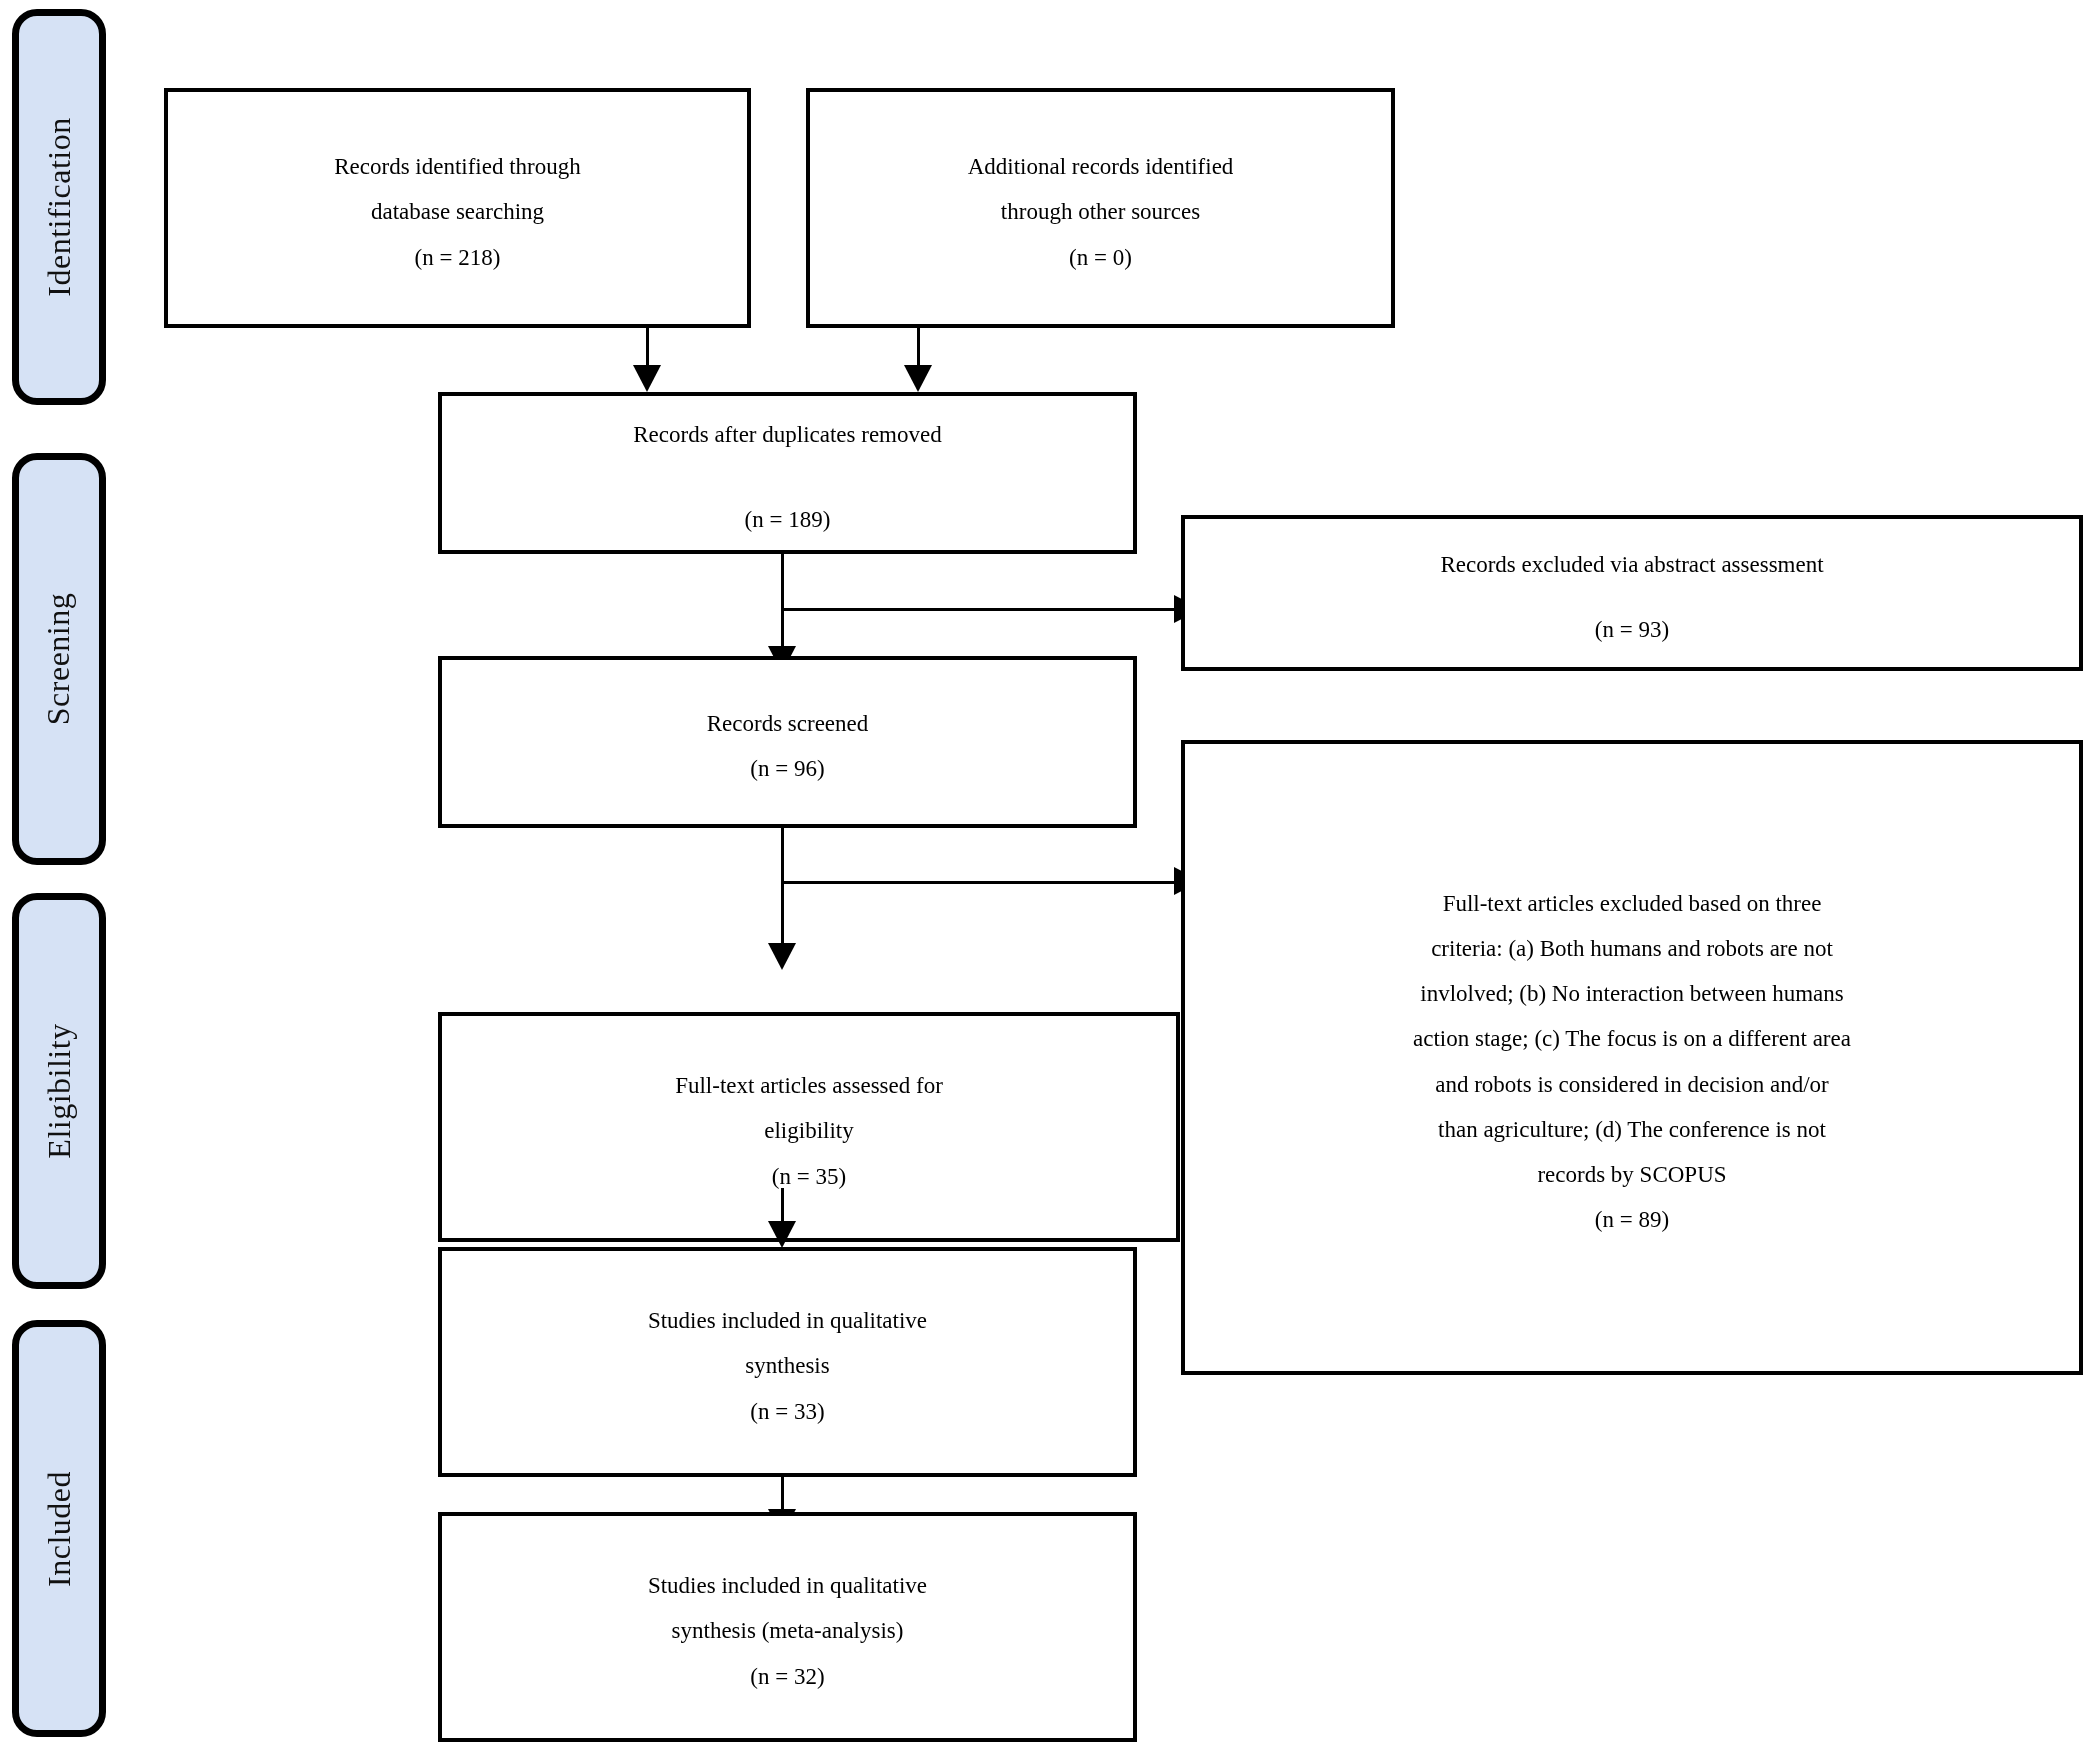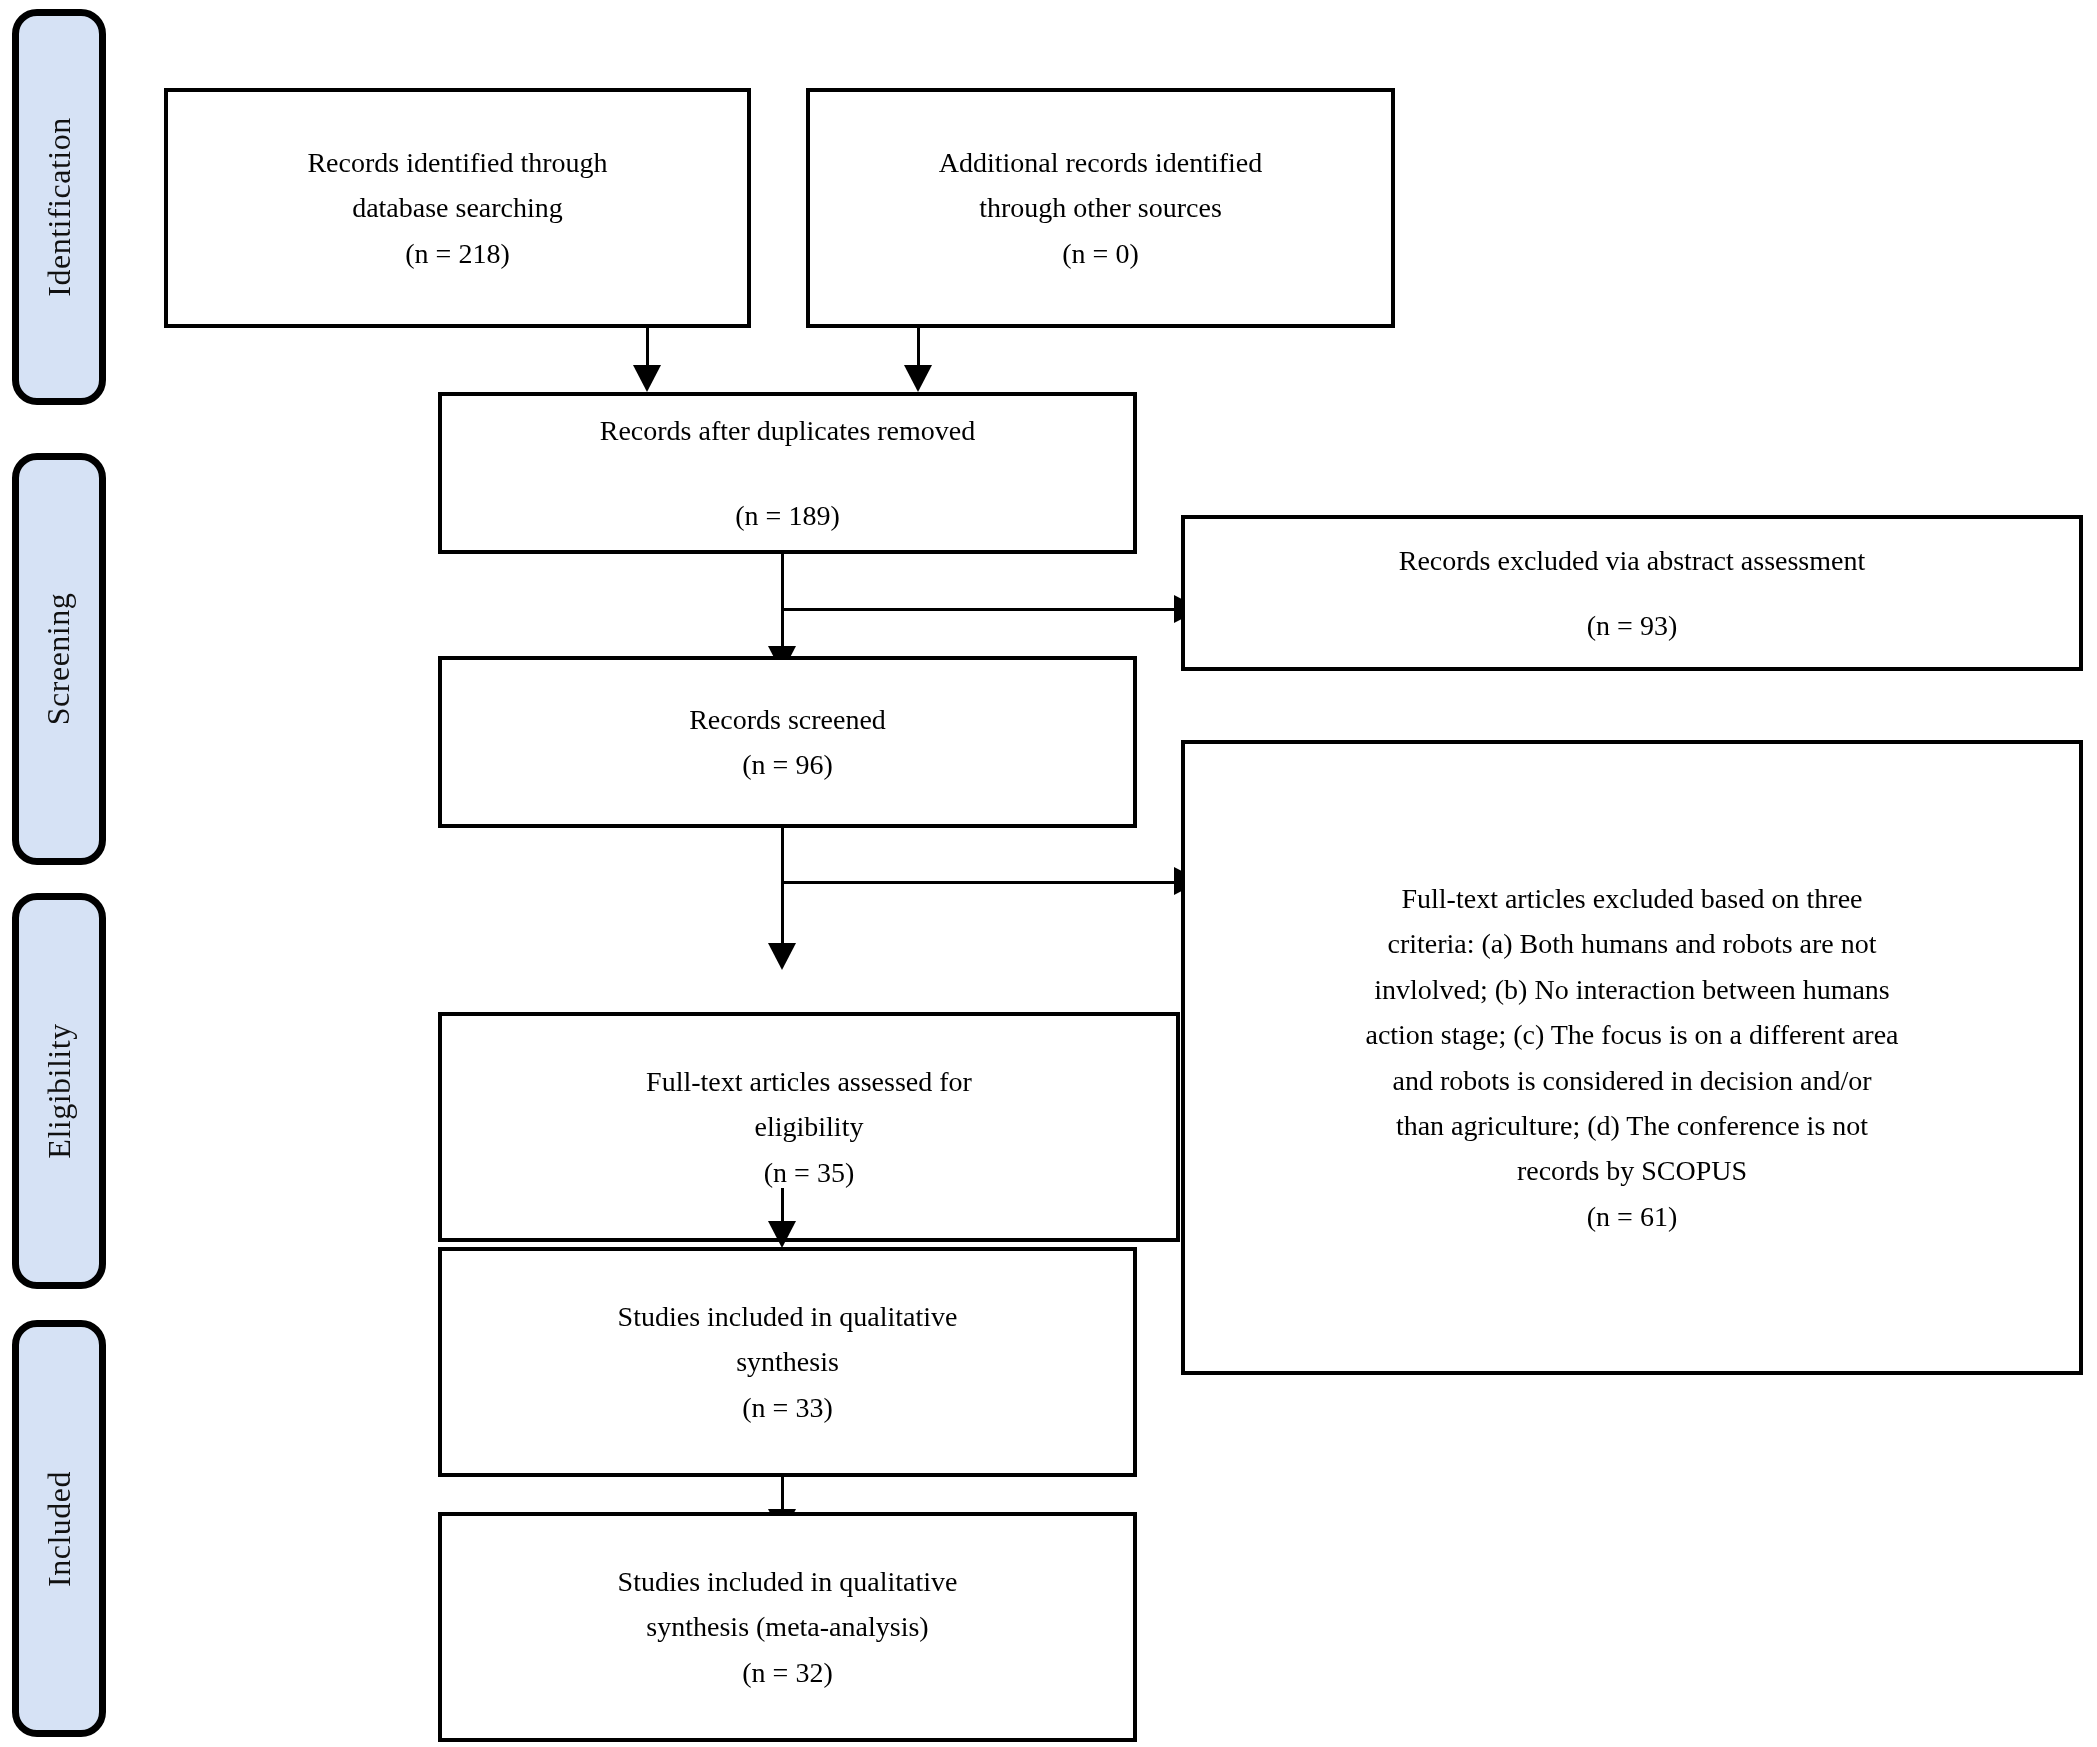--- a/index.html
+++ b/index.html
@@ -44,23 +44,24 @@
     background:#ffffff;
     border:4.7px solid #000000;
     display:flex;
     flex-direction:column;
     align-items:center;
     justify-content:center;
     text-align:center;
     padding:7.3px 13.6px;
   }
   .box .line{
-    font-size:28px;
+    font-size:23px;
     line-height:1.62;
     white-space:nowrap;
+    margin-top:8px;
   }
   .box.wrap .line{ white-space:normal; }
 
   
   .vline{
     position:absolute;
     width:3.1px;
     background:#000000;
   }
   .hline{
@@ -148,21 +149,21 @@
   <div class="arrow-down" style="left:768px;top:943px;"></div>
 
   <div class="box wrap" style="left:1181px;top:740px;width:902px;height:635px;padding:27px 23px;">
     <div class="line">Full-text articles excluded based on three</div>
     <div class="line">criteria: (a) Both humans and robots are not</div>
     <div class="line">invlolved; (b) No interaction between humans</div>
     <div class="line">action stage; (c) The focus is on a different area</div>
     <div class="line">and robots is considered in decision and/or</div>
     <div class="line">than agriculture; (d) The conference is not</div>
     <div class="line">records by SCOPUS</div>
-    <div class="line">(n = 61)</div>
+    <div class="line">(n = 89)</div>
   </div>
 
   <div class="box" style="left:438px;top:1012px;width:742px;height:230px;">
     <div class="line">Full-text articles assessed for</div>
     <div class="line">eligibility</div>
     <div class="line">(n = 35)</div>
   </div>
 
   <div class="vline" style="left:781px;top:1188px;height:47px;"></div>
   <div class="arrow-down" style="left:768px;top:1221px;"></div>

